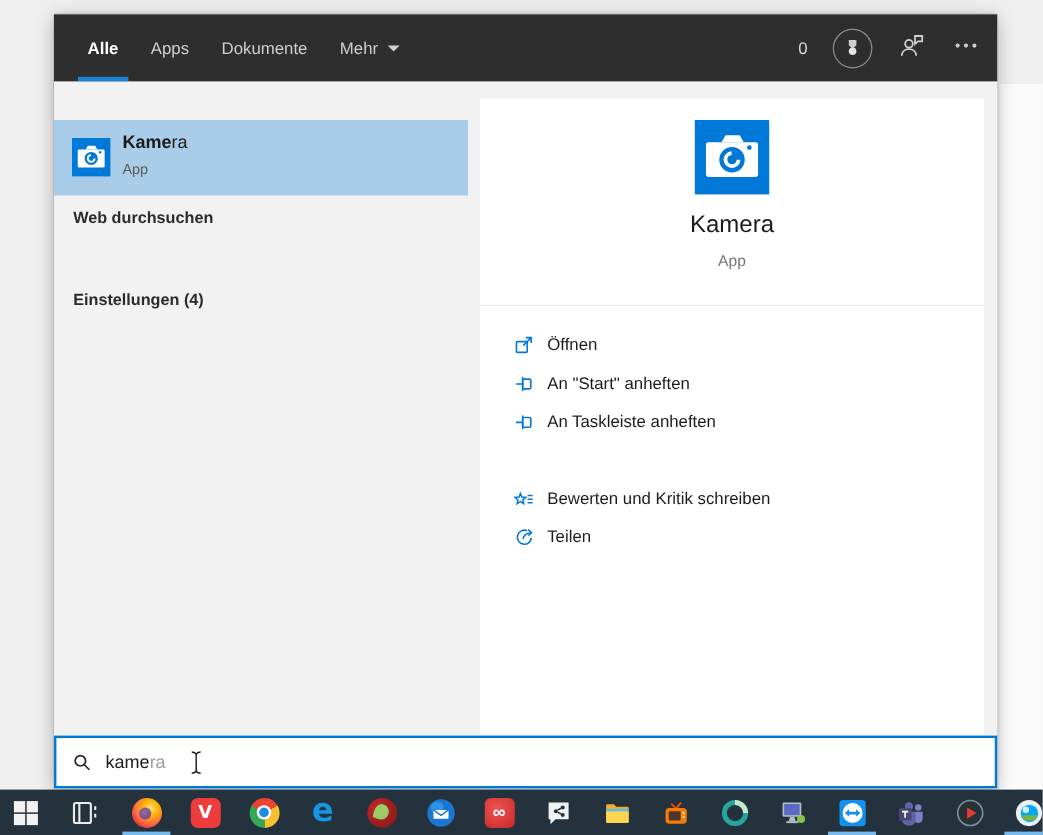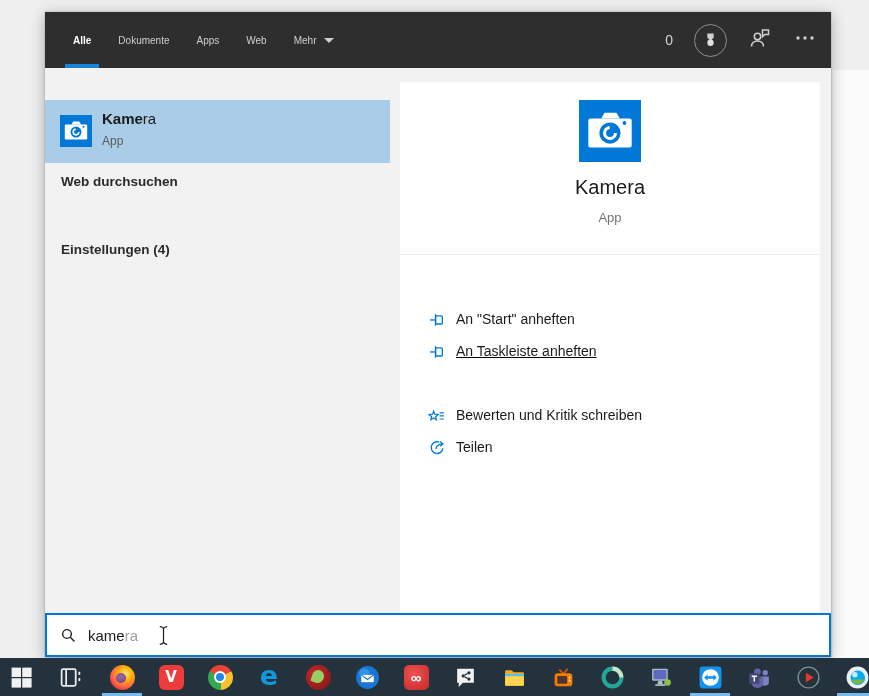--- a/index.html
+++ b/index.html
@@ -14,21 +14,21 @@
   
   .search-window{
     position:absolute;left:45px;top:12px;width:786px;height:645px;
     background:#f2f2f2;box-shadow:0 3px 14px rgba(0,0,0,.30),0 0 1px rgba(0,0,0,.45);
   }
 
   
   .topbar{position:absolute;left:0;top:0;right:0;height:56px;background:#2e2e2e;display:flex;align-items:stretch;}
   .tabs{display:flex;align-items:stretch;padding-left:20px;}
   .tab{position:relative;display:flex;align-items:center;padding:0 8px;margin-right:11px;
-       font-size:10px;color:#cfcfcf;cursor:default;}
+       font-size:14px;color:#cfcfcf;cursor:default;}
   .tab.active{color:#fff;font-weight:700;}
   .tab.active::after{content:"";position:absolute;left:0;right:0;bottom:0;height:4px;background:#1883d7;}
   .tab .caret{width:0;height:0;border-left:5px solid transparent;border-right:5px solid transparent;
        border-top:5px solid #cfcfcf;margin-left:8px;}
   .topbar-right{margin-left:auto;display:flex;align-items:center;gap:21px;padding-right:14px;}
   .rewards-count{color:#d4d4d4;font-size:14px;}
   .medal-ring{width:31px;height:31px;border:1.5px solid #8f8f8f;border-radius:50%;
        display:flex;align-items:center;justify-content:center;}
 
   
@@ -103,27 +103,24 @@
 <div class="desktop-right"></div>
 
 <div class="search-window">
 
   <div class="topbar">
     <div class="tabs">
       <div class="tab active">
           <span>Alle</span>
         </div>
       <div class="tab">
-          <span>Dokumente</span>
-        </div>
-      <div class="tab">
           <span>Apps</span>
         </div>
       <div class="tab">
-          <span>Web</span>
+          <span>Dokumente</span>
         </div>
       <div class="tab">
           <span>Mehr</span>
           <span class="caret"></span>
         </div>
     </div>
     <div class="topbar-right">
       <span class="rewards-count">0</span>
       <span class="medal-ring">
         <svg width="19" height="19" viewBox="0 0 24 24">
@@ -179,33 +176,42 @@
           <path d="M8.6 7.2 L9.9 4.9 h4.6 l1.3 2.3z" fill="#fff"></path>
           <circle cx="12" cy="12.8" r="4.1" fill="#0078d7"></circle>
           <circle cx="12" cy="12.8" r="2.1" fill="none" stroke="#fff" stroke-width="1.2" stroke-dasharray="9.5 3.7"></circle>
           <circle cx="17.6" cy="8.9" r="0.75" fill="#0078d7"></circle>
         </svg>
       </div>
       <div class="app-title">Kamera</div>
       <div class="app-sub">App</div>
       <div class="card-divider"></div>
 
+      <div class="action-row" style="top:189px;">
+        <span class="a-ic">
+          <svg width="17" height="17" viewBox="0 0 18 18" fill="none" stroke="#0078d7" stroke-width="1.4">
+            <rect x="2.5" y="6" width="9.5" height="9.5" rx="0.8"></rect>
+            <path d="M8.5 9.5 L15.5 2.5 M10.8 2.5 h4.7 v4.7"></path>
+          </svg>
+        </span>
+        <span class="a-label">Öffnen</span>
+      </div>
 
       <div class="action-row" style="top:221px;">
         <span class="a-ic">
           <svg width="17" height="17" viewBox="0 0 18 18" fill="none" stroke="#0078d7" stroke-width="1.4">
             <path d="M2 9.5 h5.4"></path>
               <line x1="8" y1="3.4" x2="8" y2="15.6"></line>
             <rect x="8" y="5.2" width="7.2" height="8.6" rx="1.2"></rect>
           </svg>
         </span>
         <span class="a-label">An "Start" anheften</span>
       </div>
 
-      <div class="action-row" style="top:253px;text-decoration:underline;">
+      <div class="action-row" style="top:253px;">
         <span class="a-ic">
           <svg width="17" height="17" viewBox="0 0 18 18" fill="none" stroke="#0078d7" stroke-width="1.4">
             <path d="M2 9.5 h5.4"></path>
               <line x1="8" y1="3.4" x2="8" y2="15.6"></line>
             <rect x="8" y="5.2" width="7.2" height="8.6" rx="1.2"></rect>
           </svg>
         </span>
         <span class="a-label">An Taskleiste anheften</span>
       </div>
 

